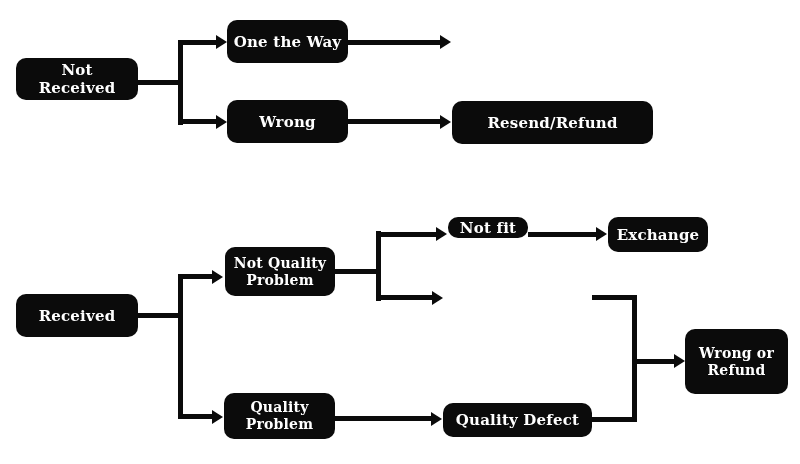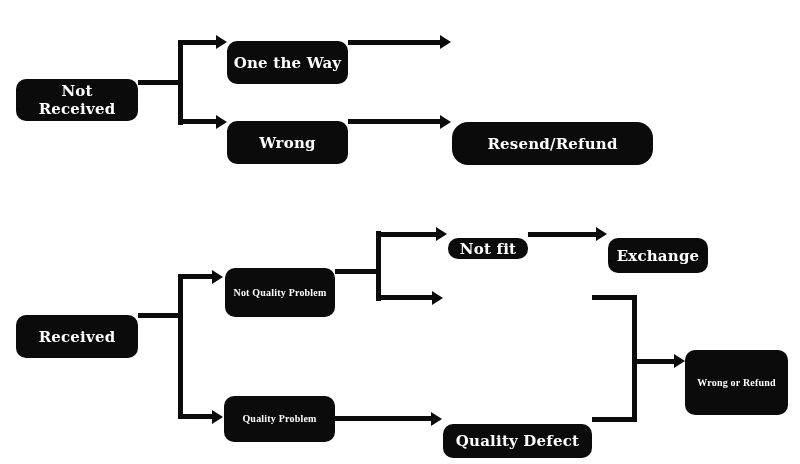--- a/index.html
+++ b/index.html
@@ -22,42 +22,41 @@
     color:var(--node-text);
     border-radius:10px;
     display:flex;align-items:center;justify-content:center;
     text-align:center;
     font-weight:700;
     font-size:15px;
     line-height:1.2;
     letter-spacing:.2px;
     box-sizing:border-box;
     padding:6px 6px;
-    margin-top:21px;
   }
-  .node.small{font-size:10px;font-family:Liberation Serif, serif;}
+  .node.small{font-size:14px;}
   .hline,.vline{position:absolute;background:var(--connector);}
   .hline{height:5px;}
   .vline{width:5px;}
   .arrow{
     position:absolute;width:0;height:0;
     border-top:7px solid transparent;
     border-bottom:7px solid transparent;
     border-left:11px solid var(--connector);
   }
   
   #n-not-received{left:16px;top:58px;width:122px;height:42px;}
   #n-one-the-way{left:227px;top:20px;width:121px;height:43px;}
   #n-lost{left:227px;top:100px;width:121px;height:43px;}
   #n-please-wait{left:452px;top:22px;width:201px;height:43px;}
-  #n-resend-refund{left:452px;top:101px;width:201px;height:43px;border-radius:16px;}
+  #n-resend-refund{left:452px;top:101px;width:201px;height:43px;}
   
   #n-received{left:16px;top:294px;width:122px;height:43px;}
   #n-not-quality-problem{left:225px;top:247px;width:110px;height:49px;}
-  #n-quality-problem{left:224px;top:375px;width:111px;height:46px;}
+  #n-quality-problem{left:224px;top:393px;width:111px;height:46px;}
   #n-not-fit{left:448px;top:217px;width:80px;height:21px;}
   #n-exchange{left:608px;top:217px;width:100px;height:35px;}
   #n-wrong-delivery{left:444px;top:281px;width:148px;height:34px;}
   #n-quality-defect{left:443px;top:403px;width:149px;height:34px;}
   #n-resend-or-refund{left:685px;top:329px;width:103px;height:65px;}
 </style>
 </head>
 <body>
 
 <div class="canvas">

